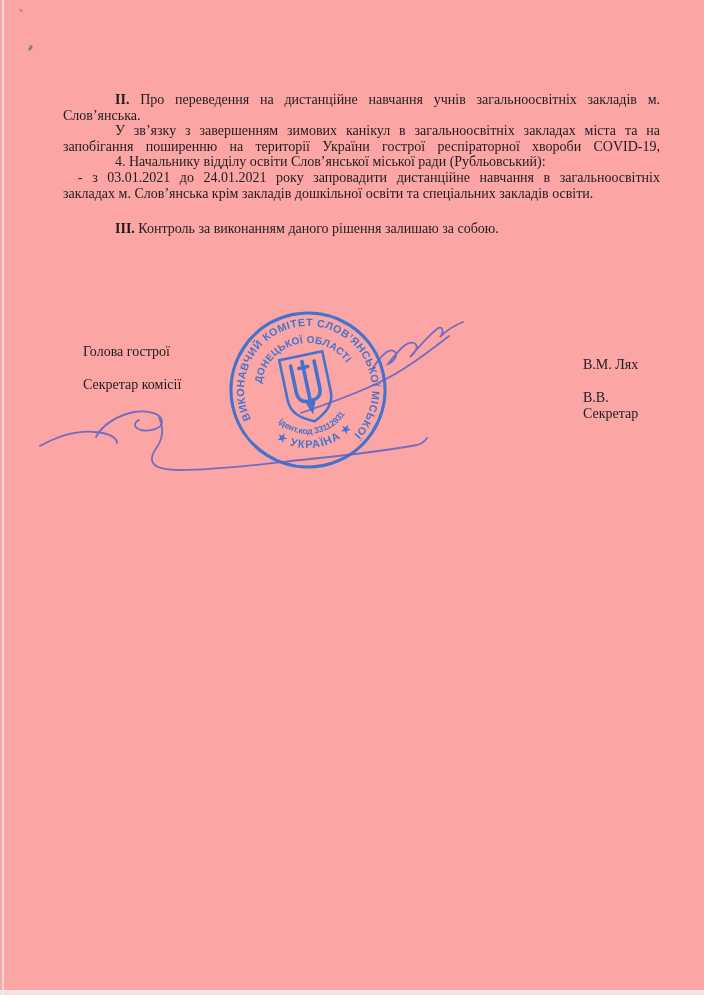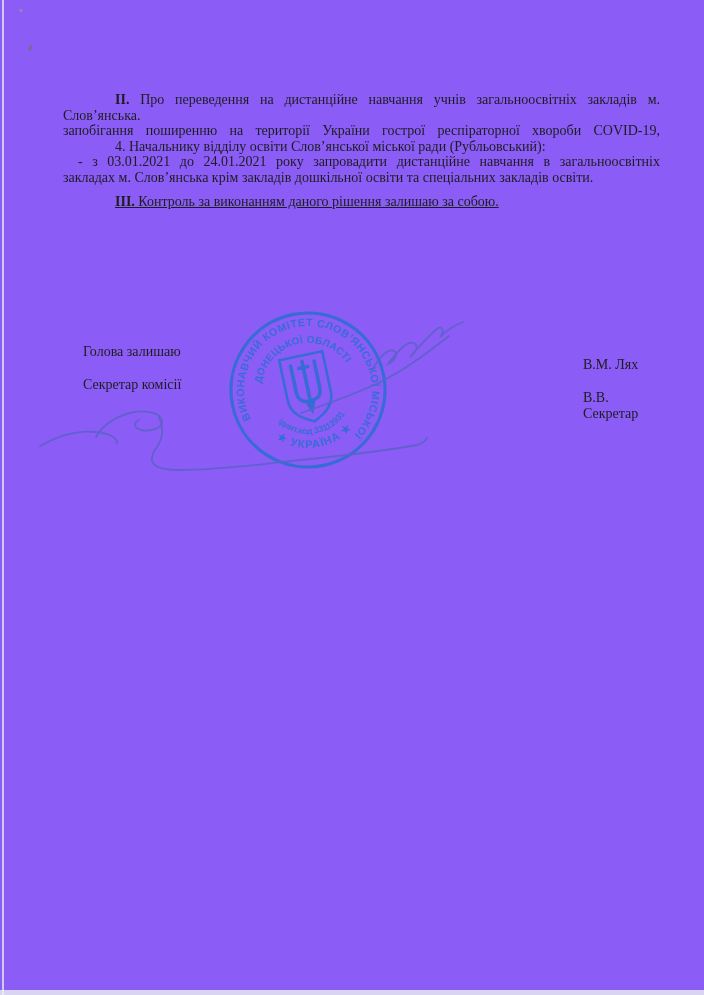--- a/index.html
+++ b/index.html
@@ -1,21 +1,21 @@
 <!DOCTYPE html>
 <html><head>
 <meta charset="utf-8">
 <style>
   html,body{margin:0;padding:0;}
   body{
     width:704px;height:995px;position:relative;overflow:hidden;
     background:#fdfdfd;
     font-family:"Liberation Serif", serif;
   }
-  .page{position:absolute;inset:0;background:#8b5cf6;}
+  .page{position:absolute;inset:0;background:#fca5a5;}
   .edge-left{position:absolute;left:2px;top:0;width:2px;height:995px;background:#dde7ea;opacity:.8;}
   .edge-bottom{position:absolute;left:0;bottom:0;width:704px;height:5px;background:#eef2f3;opacity:.8;}
   .speck{position:absolute;border-radius:50%;}
   .speck.s1{left:19px;top:9px;width:4px;height:3px;background:#8f969a;transform:rotate(25deg);opacity:.75;}
   .speck.s2{left:29px;top:45px;width:3px;height:6px;background:#6d7376;border-radius:40% 60% 60% 40%;transform:rotate(32deg);opacity:.8;}
 
   #doc-body{
     position:absolute;left:63px;top:92px;width:597px;
     font-size:14px;line-height:15.6px;color:#1d1d1f;
     text-align:justify;
@@ -42,36 +42,37 @@
   <div class="edge-bottom"></div>
   <div class="speck s1"></div>
   <div class="speck s2"></div>
 
   <div id="doc-body">
       <div>
         <div class="line jl" style="text-indent: 52px;"><b>II.</b> Про переведення на дистанційне навчання учнів загальноосвітніх закладів м.</div>
         <div class="line">Слов’янська.</div>
       </div>
       <div>
+        <div class="line jl" style="text-indent: 52px;">У зв’язку з завершенням зимових канікул в загальноосвітніх закладах міста та на</div>
         <div class="line jl">запобігання поширенню на території України гострої респіраторної хвороби COVID-19,</div>
       </div>
       <div>
         <div class="line" style="text-indent: 52px;">4. Начальнику відділу освіти Слов’янської міської ради (Рубльовський):</div>
       </div>
       <div>
         <div class="line jl" style="text-indent: 15px;">- з 03.01.2021 до 24.01.2021 року запровадити дистанційне навчання в загальноосвітніх</div>
         <div class="line">закладах м. Слов’янська крім закладів дошкільної освіти та спеціальних закладів освіти.</div>
       </div>
-      <div style="margin-top: 8px; text-decoration: underline;">
+      <div style="margin-top: 20px;">
         <div class="line" style="text-indent: 52px;"><b>III.</b> Контроль за виконанням даного рішення залишаю за собою.</div>
       </div>
     </div>
 
   <div class="sig-row r1">
-    <span class="sig-label">Голова залишаю</span>
+    <span class="sig-label">Голова гострої</span>
     <span class="sig-name">В.М. Лях</span>
   </div>
   <div class="sig-row r2">
     <span class="sig-label">Секретар комісії</span>
     <span class="sig-name">В.В. Секретар</span>
   </div>
 
   <div class="stamp-wrap">
     <svg width="190" height="190" viewBox="-95 -95 190 190">
       <g transform="rotate(-12)" stroke="#2f6ed3" fill="none" opacity="0.9">

